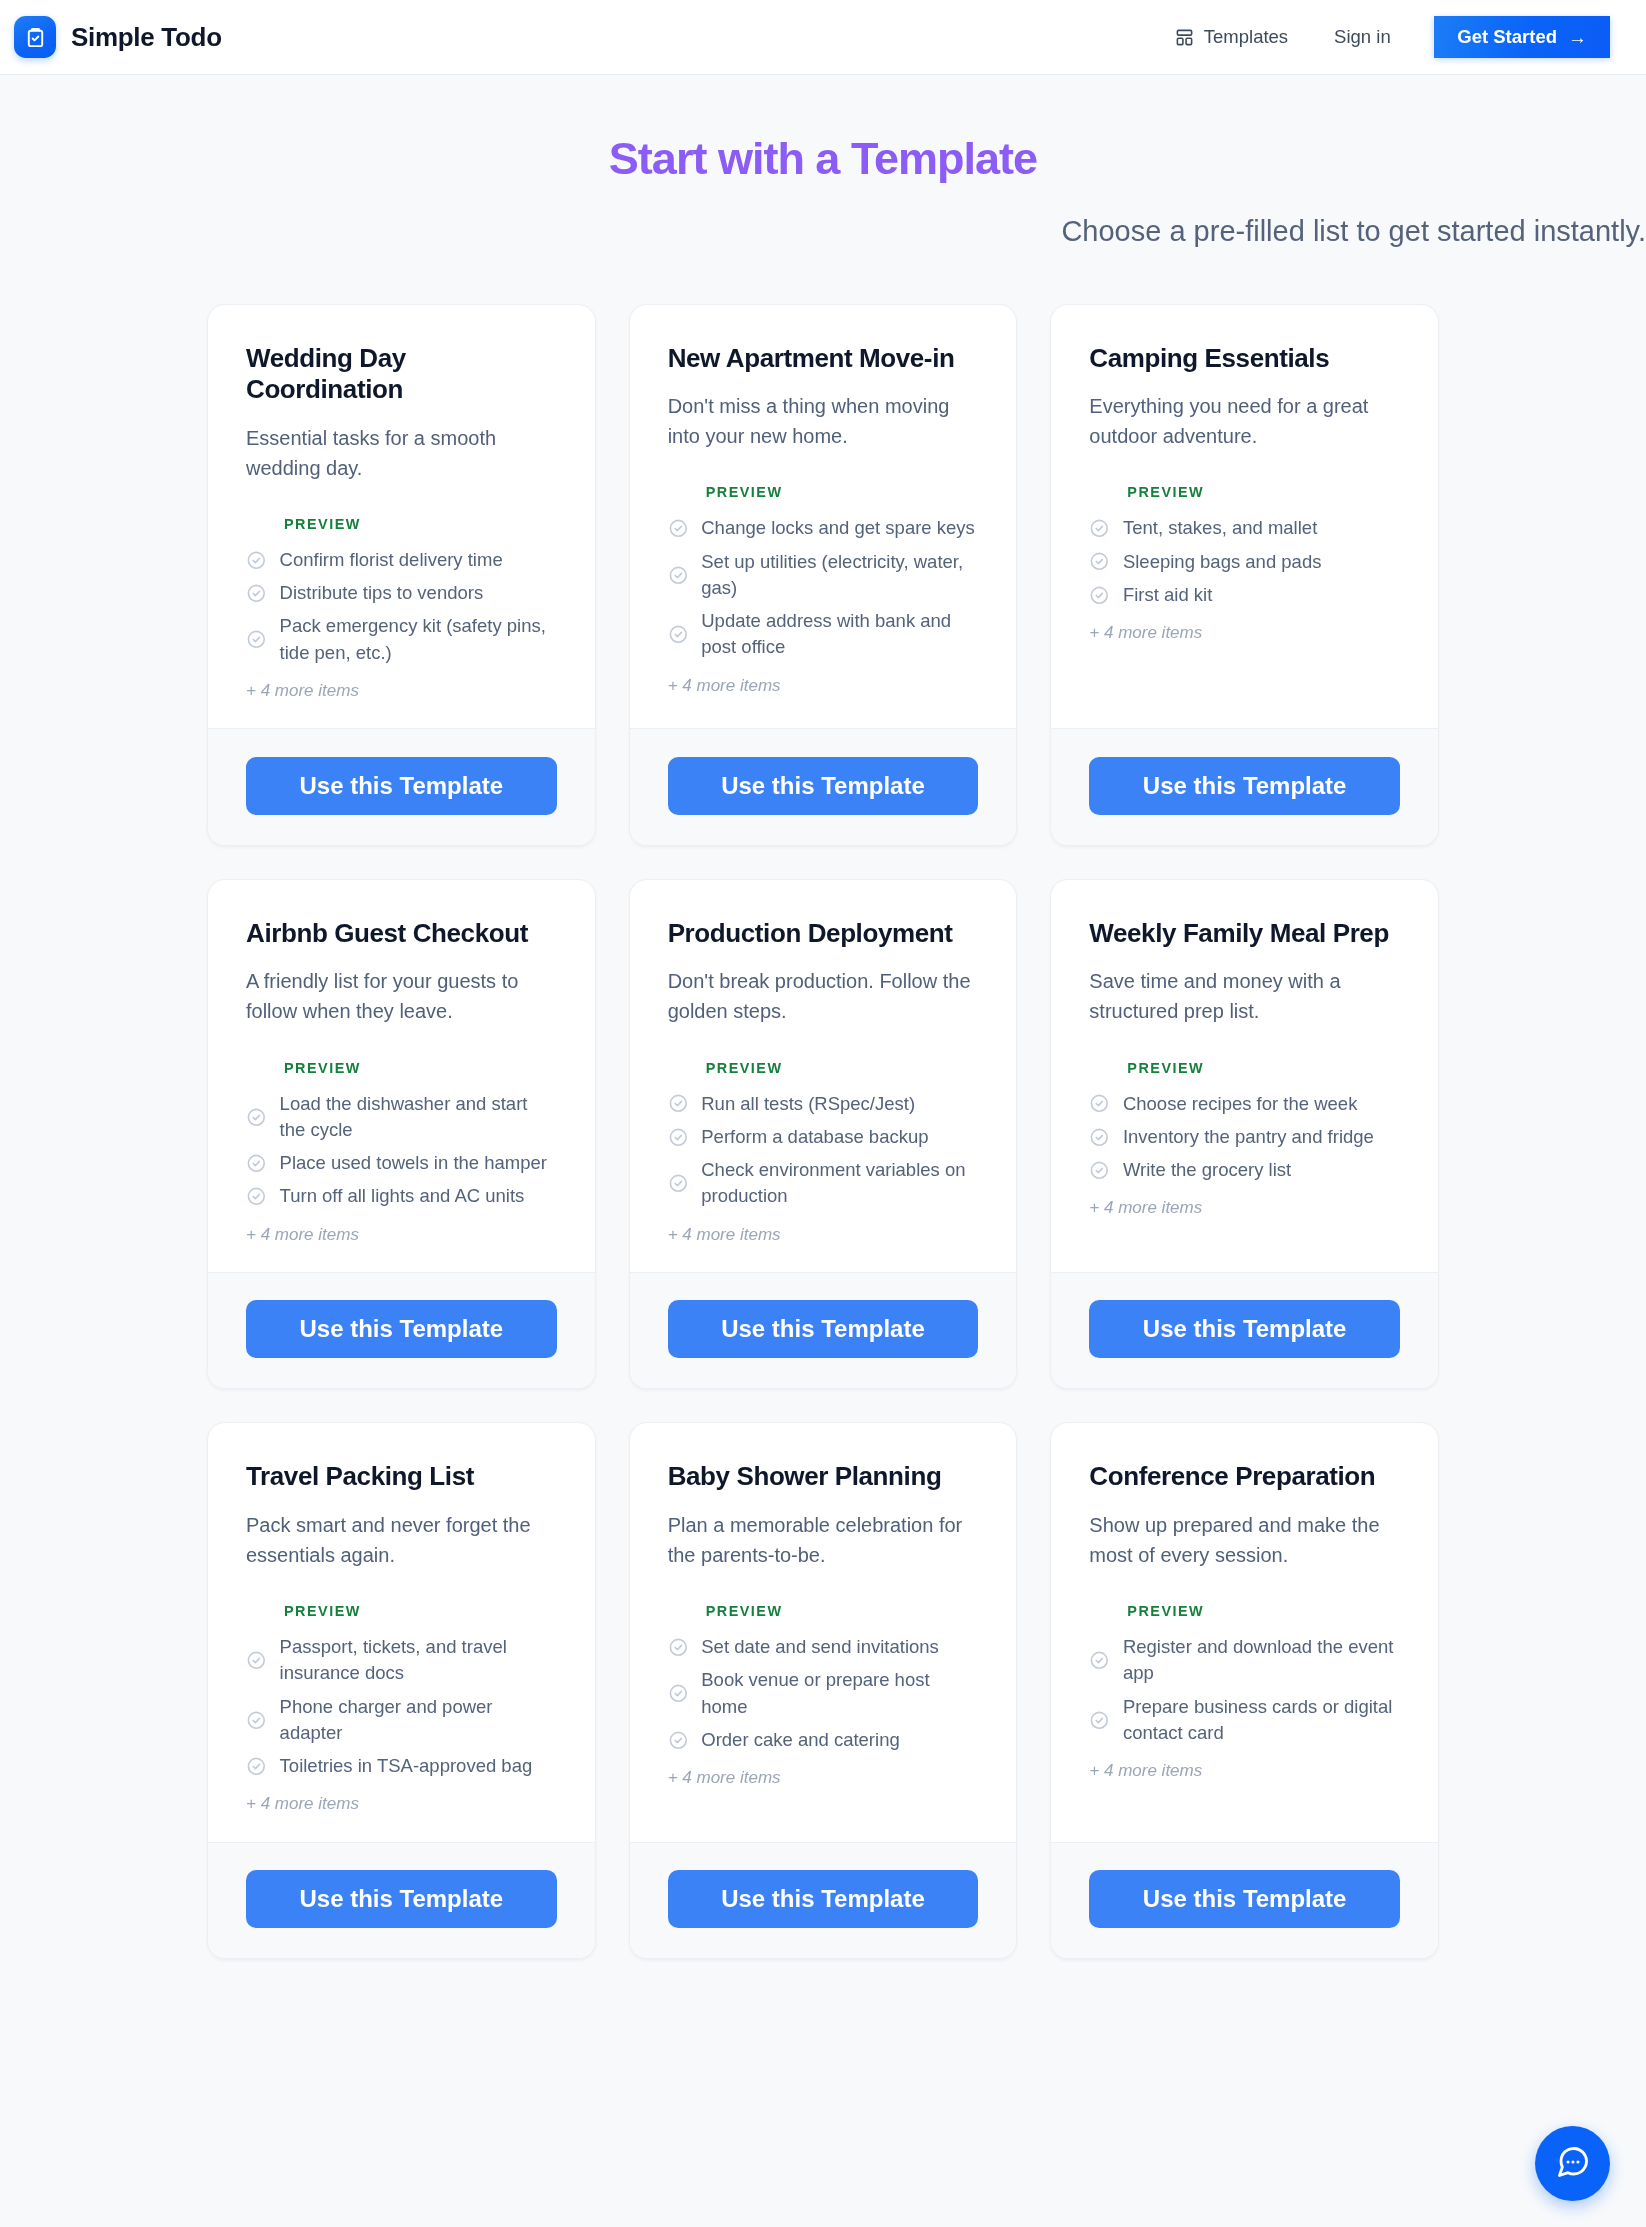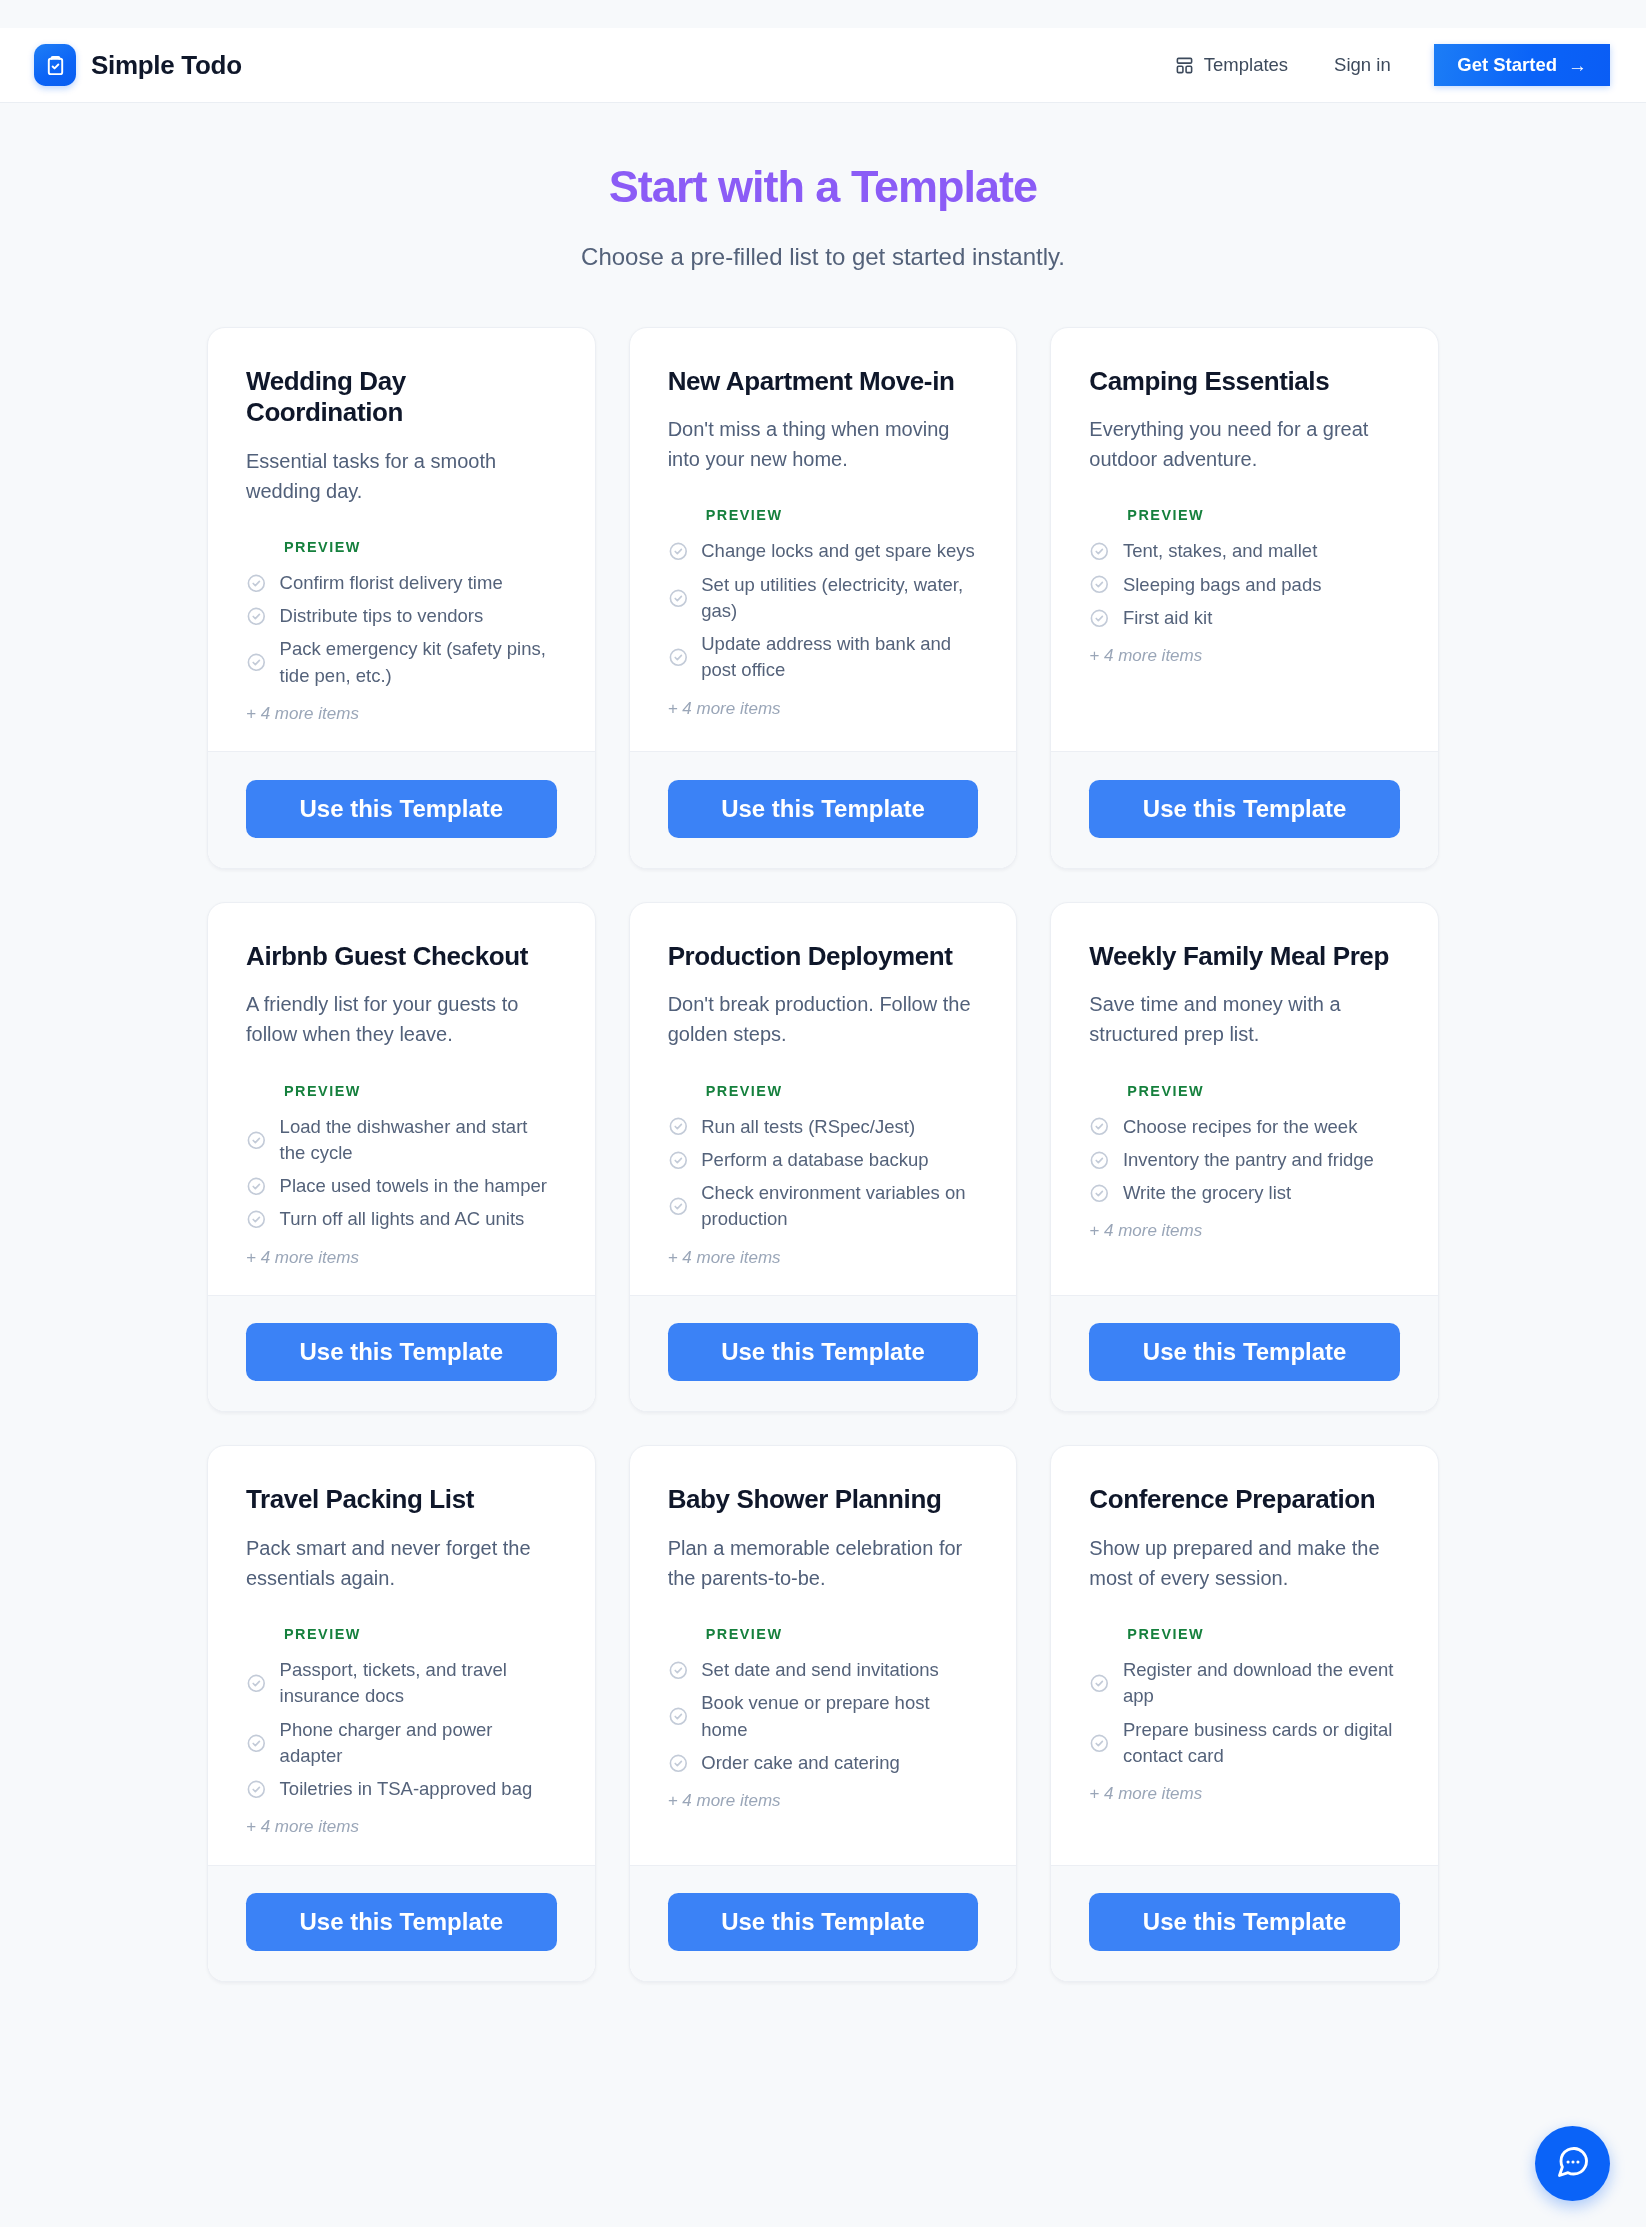--- a/index.html
+++ b/index.html
@@ -14,24 +14,23 @@
   body { width: 1646px; min-height: 2227px; position: relative; overflow-x: hidden; }
 
   
   .header {
     height: 75px;
     background: #ffffff;
     border-bottom: 1.4px solid #eaeef3;
     display: flex;
     align-items: center;
     justify-content: space-between;
-    padding: 0 36px 0 34px;
+    padding: 0 36px 0 14px;
     position: relative;
     z-index: 5;
-    margin-top: 28px;
   }
   .brand { display: flex; align-items: center; gap: 15px; }
   .brand-logo {
     width: 42px; height: 42px; border-radius: 11.7px;
     background: linear-gradient(150deg,#1f7ef5 0%, #0b63f6 60%, #0a5ef0 100%);
     display: flex; align-items: center; justify-content: center;
     box-shadow: 0 2.7px 6.9px rgba(11,99,246,0.25);
   }
   .brand-name {
     font-size: 26px; font-weight: bold; color: #0f172a; letter-spacing: -0.3px;
@@ -57,21 +56,21 @@
   }
   .cta-arrow { font-size: 19px; line-height: 1; }
 
   
   .hero { text-align: center; padding-top: 59px; }
   .hero-title {
     font-size: 45px; font-weight: bold; color: #8b5cf6;
     letter-spacing: -1px; line-height: 1.1;
   }
   .hero-sub {
-    margin-top: 31px; font-size: 24px; color: #54627a; font-weight: 400;
+    margin-top: 31px; font-size: 29px; color: #54627a; font-weight: 400; text-align: right;
   }
 
   
   .grid-wrap { padding: 56px 0 0 0; display: flex; justify-content: center; }
   .grid {
     width: 1232px;
     display: grid;
     grid-template-columns: repeat(3, 1fr);
     column-gap: 33px;
     row-gap: 33px;

